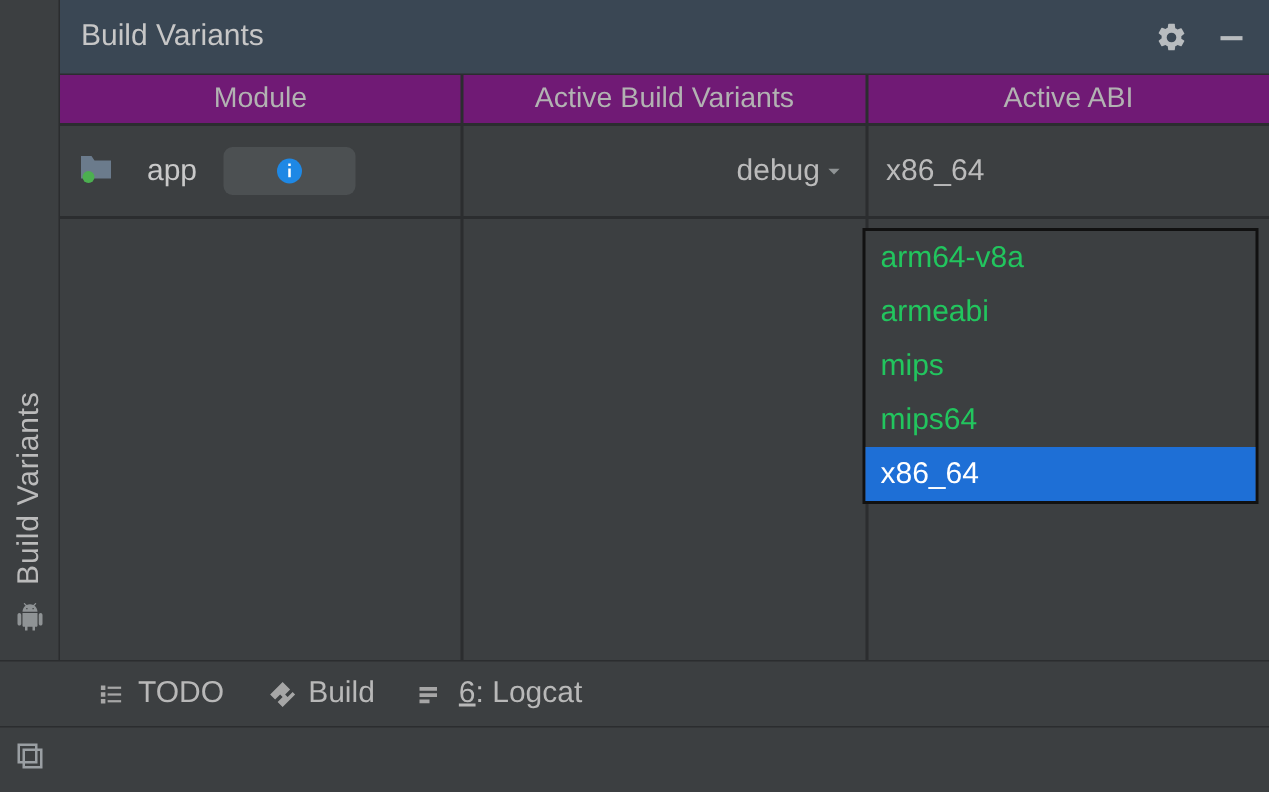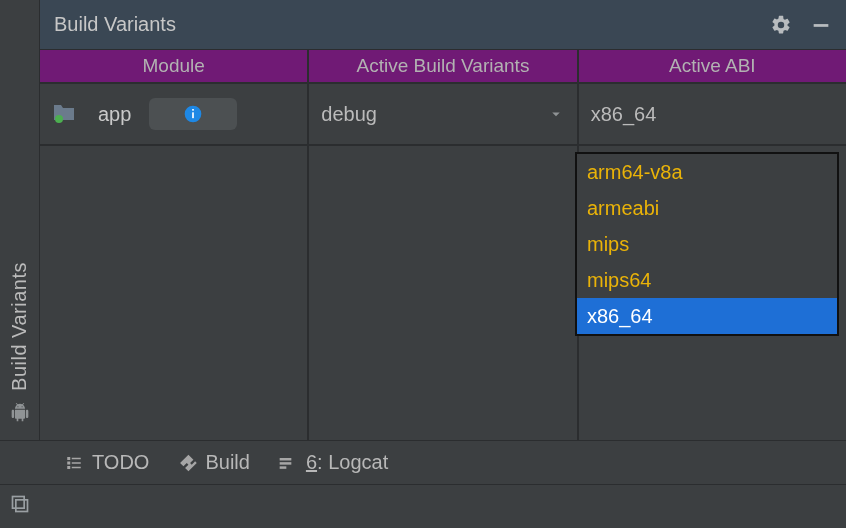--- a/index.html
+++ b/index.html
@@ -84,21 +84,21 @@
     .data-row > div:last-child { border-right: none; }
     .module-cell { gap: 10px; }
     .module-name { color: #c9c9c9; margin-left: 12px; }
     .info-btn {
       width: 88px; height: 32px;
       background: #4c5052;
       border-radius: 6px;
       display: flex; align-items: center; justify-content: center;
       margin-left: 8px;
     }
-    .variant-cell { justify-content: space-between; }
+    .variant-cell { justify-content: flex-end; }
     .chevron { display:inline-flex; }
     .abi-cell { padding-left: 18px; }
     .body-fill {
       flex: 1;
       display: flex;
     }
     .body-fill .c1 { flex:1; border-right:2px solid #2b2d2f; }
     .body-fill .c2 { flex:1; border-right:2px solid #2b2d2f; }
     .body-fill .c3 { flex:1; }
     .dropdown {
@@ -109,21 +109,21 @@
       background: #3c3f41;
       border: 2px solid #111;
       z-index: 10;
     }
     .dropdown .opt {
       height: 36px;
       display: flex;
       align-items: center;
       padding-left: 10px;
       font-size: 20px;
-      color: #eab308;
+      color: #22c55e;
       cursor: pointer;
     }
     .dropdown .opt.selected {
       background: #1e6fd6;
       color: #ffffff;
     }
     .bottom-bar {
       position: absolute;
       left: 0; right: 0;
       top: 440px;

